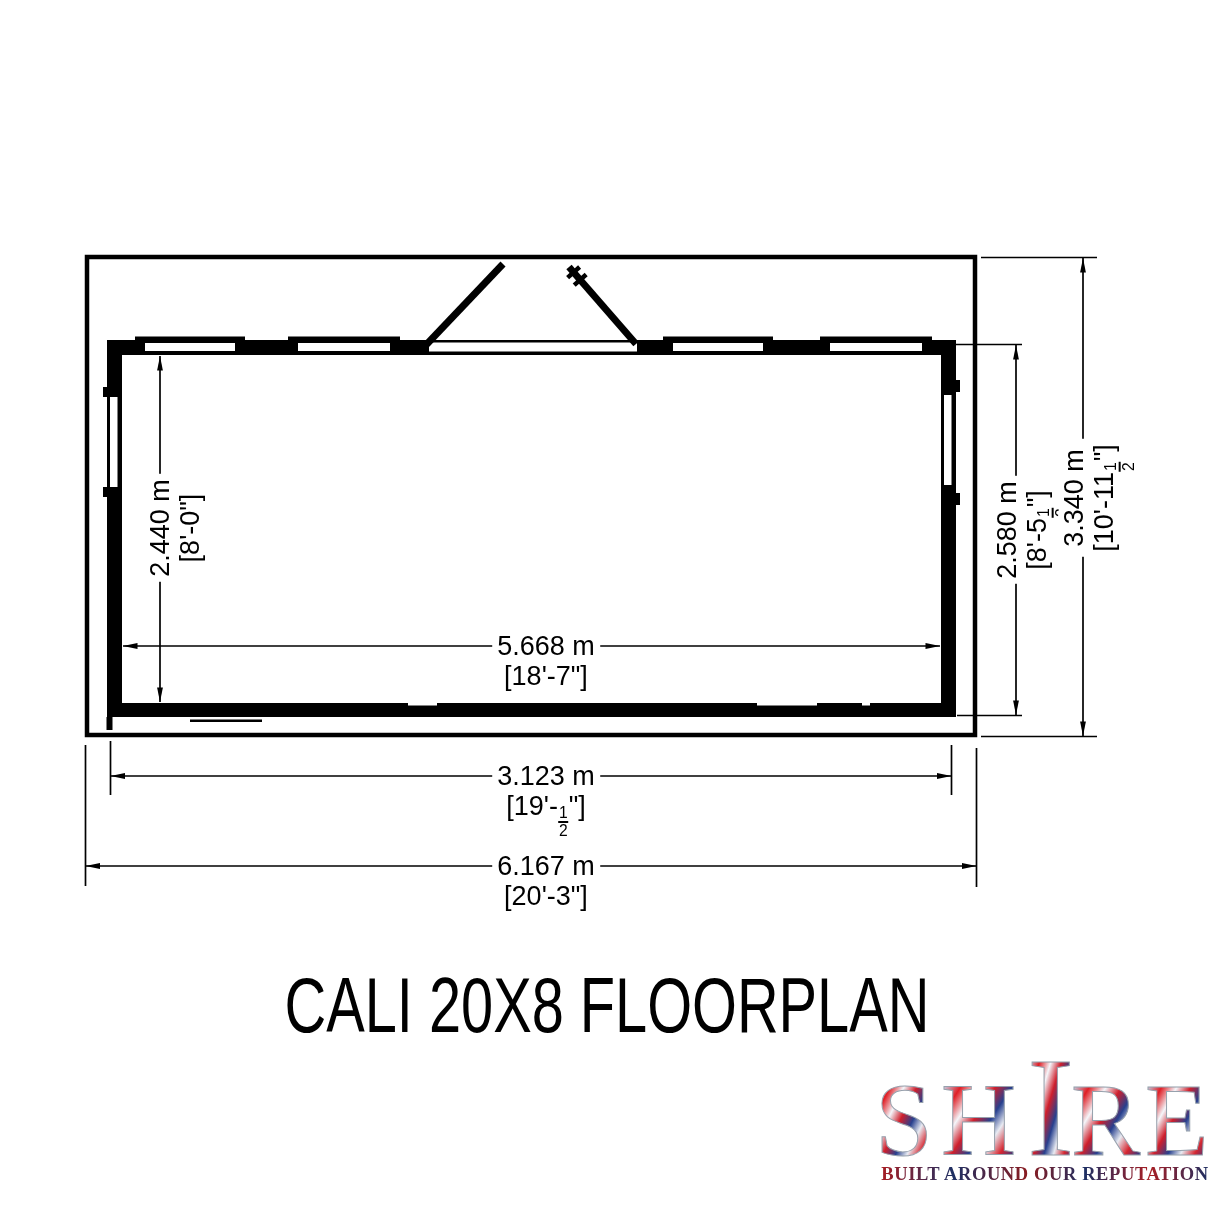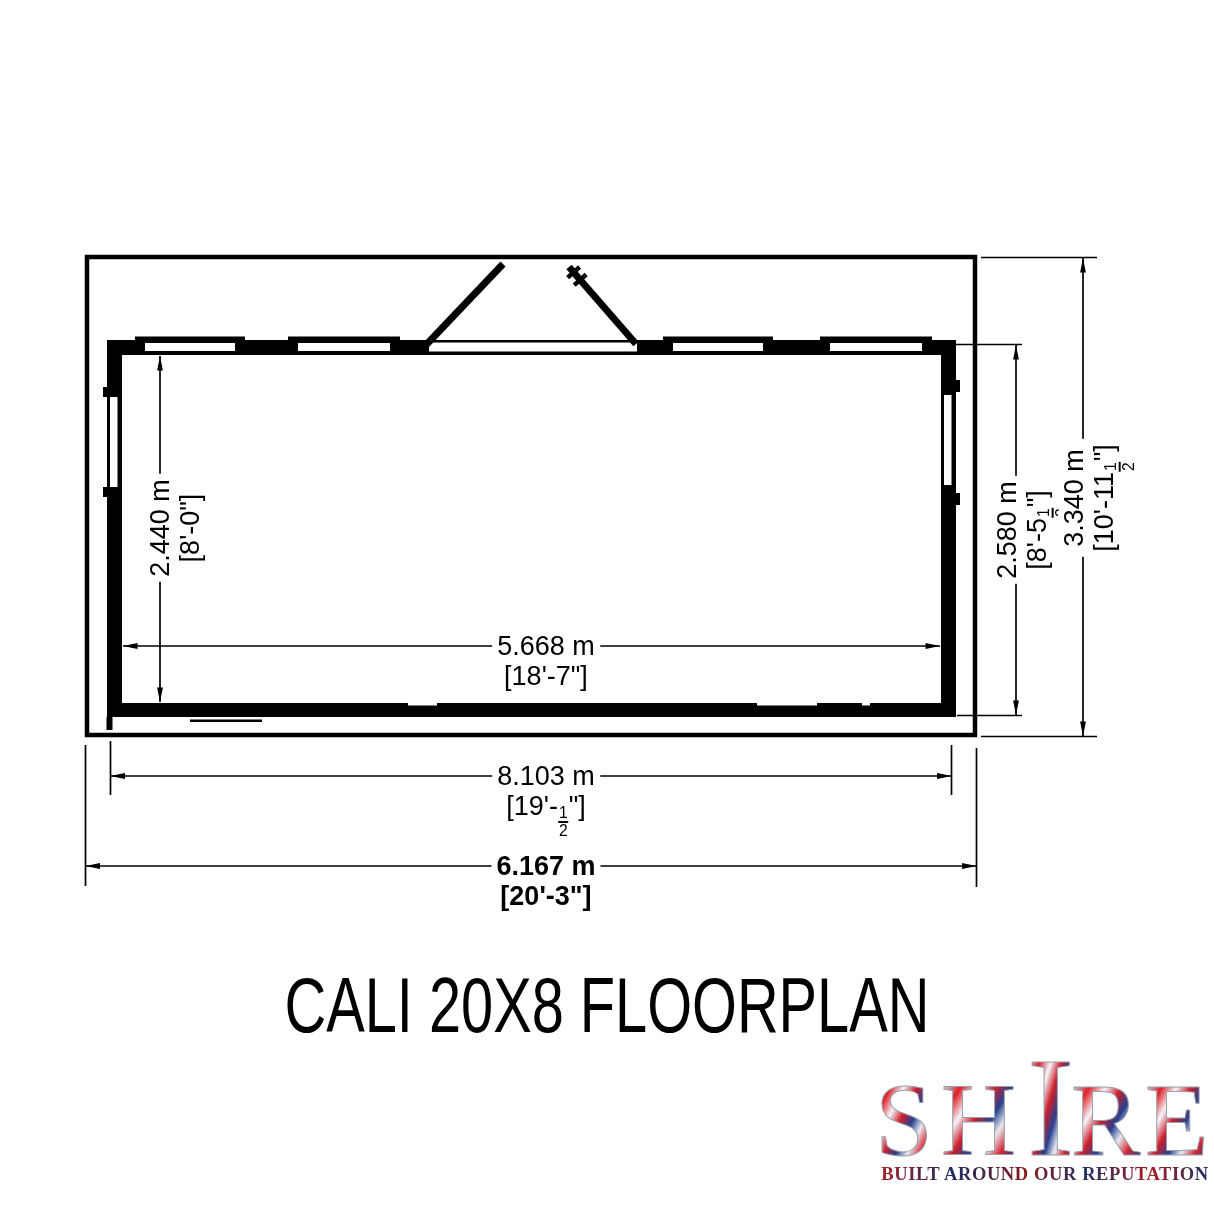--- a/index.html
+++ b/index.html
@@ -149,27 +149,27 @@
       <line x1="1016" y1="345" x2="1016" y2="715" marker-start="url(#arr)" marker-end="url(#arr)"></line>
       <line x1="1083" y1="258" x2="1083" y2="736" marker-start="url(#arr)" marker-end="url(#arr)"></line>
     </g>
   </svg>
 
   <div class="dlabel h" style="left:535px;top:631px;">
     <div>5.668 m</div>
     <div>[18'-7"]</div>
   </div>
   <div class="dlabel h" style="left:535px;top:761px;">
-    <div>8.103 m</div>
+    <div>3.123 m</div>
     <div>[19'-<span class="frac">
           <span class="fn">1</span>
           <span class="fd">2</span>
         </span>"]</div>
   </div>
-  <div class="dlabel h" style="left:535px;top:851px;font-weight:bold;">
+  <div class="dlabel h" style="left:535px;top:851px;">
     <div>6.167 m</div>
     <div>[20'-3"]</div>
   </div>
 
   <div class="dlabel v" style="left:175px;top:528px;">
     <div>2.440 m</div>
     <div>[8'-0"]</div>
   </div>
   <div class="dlabel v" style="left:1031px;top:530px;">
     <div>2.580 m</div>

